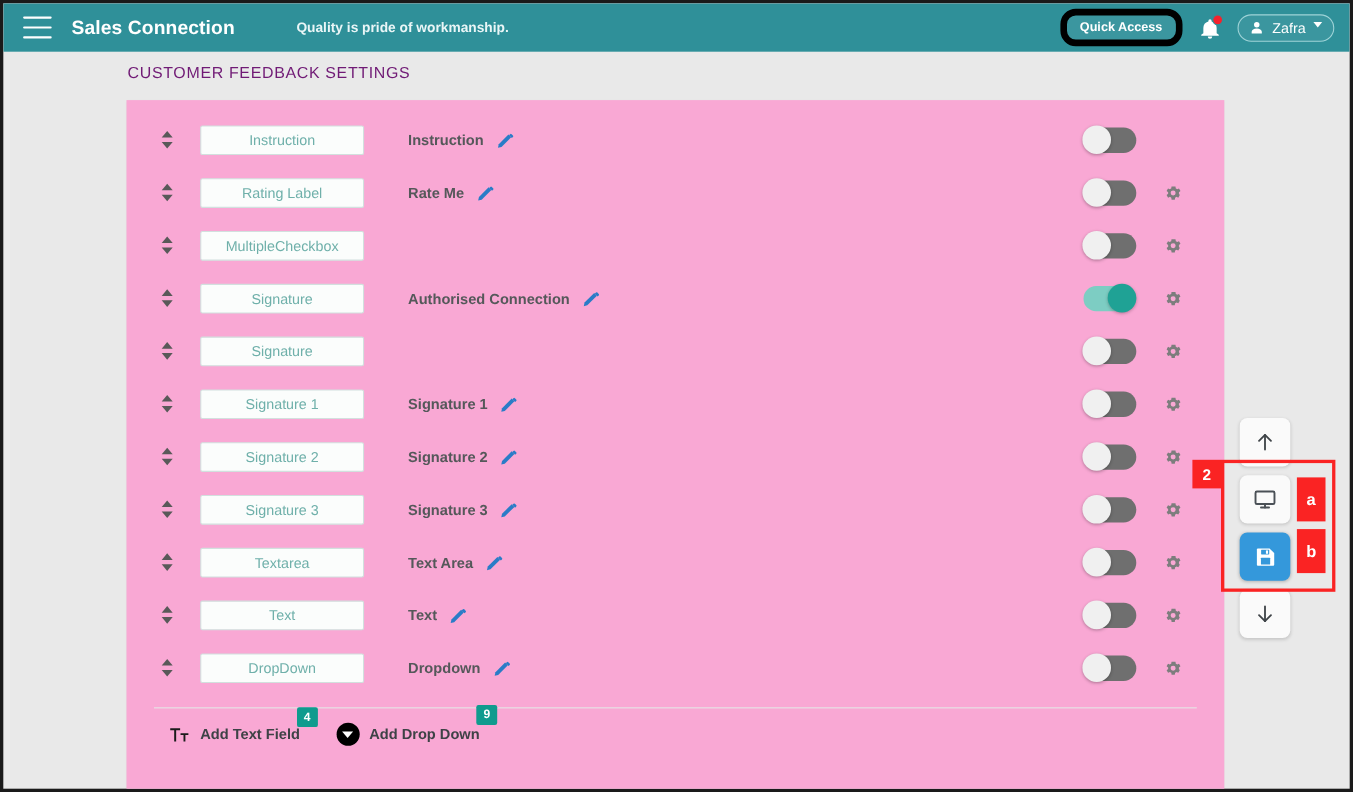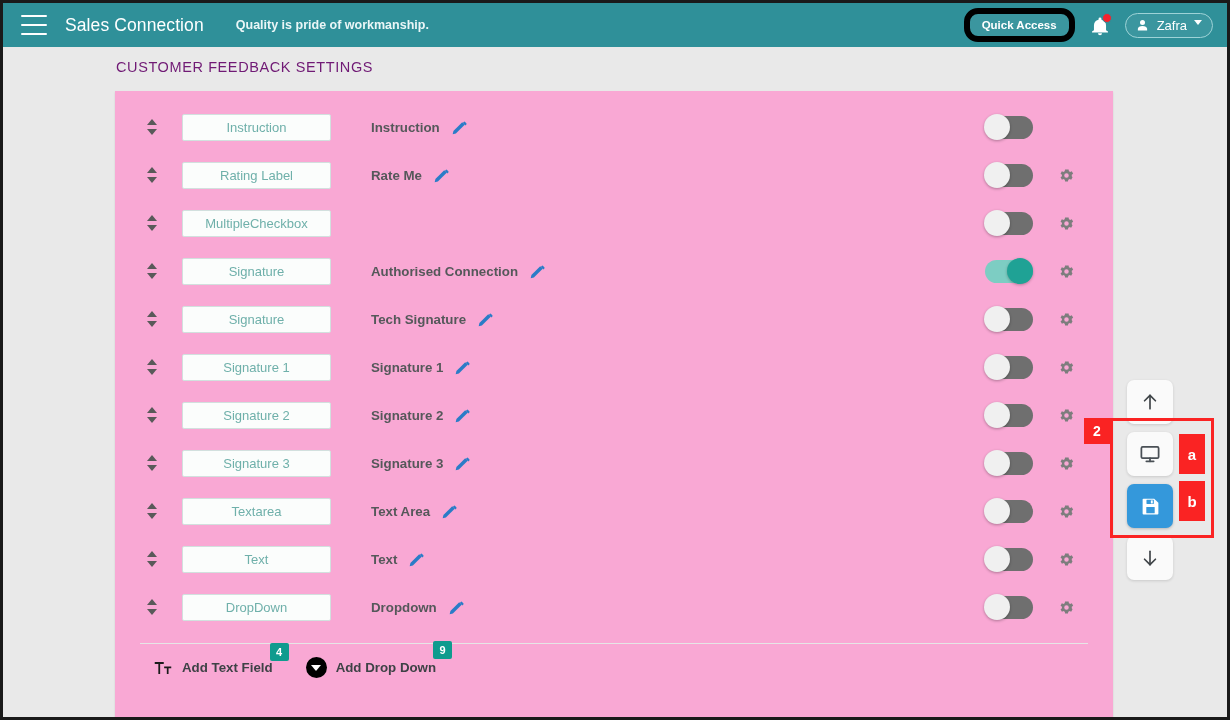--- a/index.html
+++ b/index.html
@@ -25,26 +25,26 @@
     display: flex; align-items: center;
     padding: 0 14px;
   }
   .hamburger {
     width: 26px; height: 20px;
     display: flex; flex-direction: column; justify-content: space-between;
     cursor: pointer; margin-left: 4px; margin-right: 18px;
   }
   .hamburger span { display:block; height: 2px; background: #fff; border-radius: 1px; }
   .brand {
-    color: #fff; font-size: 17.5px; font-weight: normal;
+    color: #fff; font-size: 17.5px; font-weight: bold;
     letter-spacing: .1px; white-space: nowrap;
   }
   .tagline {
     color: #eaf6f7; font-size: 12.5px; font-weight: bold;
-    margin-left: 32px; white-space: nowrap;
+    margin-left: 56px; white-space: nowrap;
   }
   .topbar-right {
     margin-left: auto; display: flex; align-items: center; gap: 14px;
   }
   .pill {
     border: 6px solid #000000; border-radius: 14px;
     color: #ffffff; font-size: 11.5px; font-weight: bold;
     padding: 5px 12px; background: rgba(255,255,255,0.06);
     white-space: nowrap; cursor: pointer;
   }
@@ -331,27 +331,20 @@
               </svg>
             </div>
           </div>
         </div>
         <div class="row">
           <div class="drag-handle">
             <span class="ch up"></span>
             <span class="ch dn"></span>
           </div>
           <div class="type-box">Signature</div>
-          <div class="label-wrap">
-            <span class="field-label">Tech Signature</span>
-            <svg class="pencil" width="17" height="17" viewBox="0 0 24 24" fill="#2a7cc7">
-              <path d="M3.4 17.1l-1 4.5 4.5-1L19.3 8.2l-3.5-3.5z"></path>
-              <path d="M21.6 5.9l-1.7-1.7a1.3 1.3 0 0 0-1.9 0l-1.4 1.4 3.6 3.6 1.4-1.4a1.3 1.3 0 0 0 0-1.9z"></path>
-            </svg>
-          </div>
           <div class="right-cluster">
             <div class="toggle">
               <span class="knob"></span>
             </div>
             <div class="gear">
               <svg width="17" height="17" viewBox="0 0 24 24" fill="#7d7d7d">
                 <path d="M19.4 13a7.6 7.6 0 0 0 0-2l2-1.6-1.9-3.3-2.4 1a7.6 7.6 0 0 0-1.7-1l-.4-2.6H9.9l-.4 2.6a7.6 7.6 0 0 0-1.7 1l-2.4-1L3.6 9.4 5.6 11a7.6 7.6 0 0 0 0 2l-2 1.6 1.9 3.3 2.4-1a7.6 7.6 0 0 0 1.7 1l.4 2.6h4.1l.4-2.6a7.6 7.6 0 0 0 1.7-1l2.4 1 1.9-3.3zM12 15.2A3.2 3.2 0 1 1 15.2 12 3.2 3.2 0 0 1 12 15.2z"></path>
               </svg>
             </div>
           </div>

